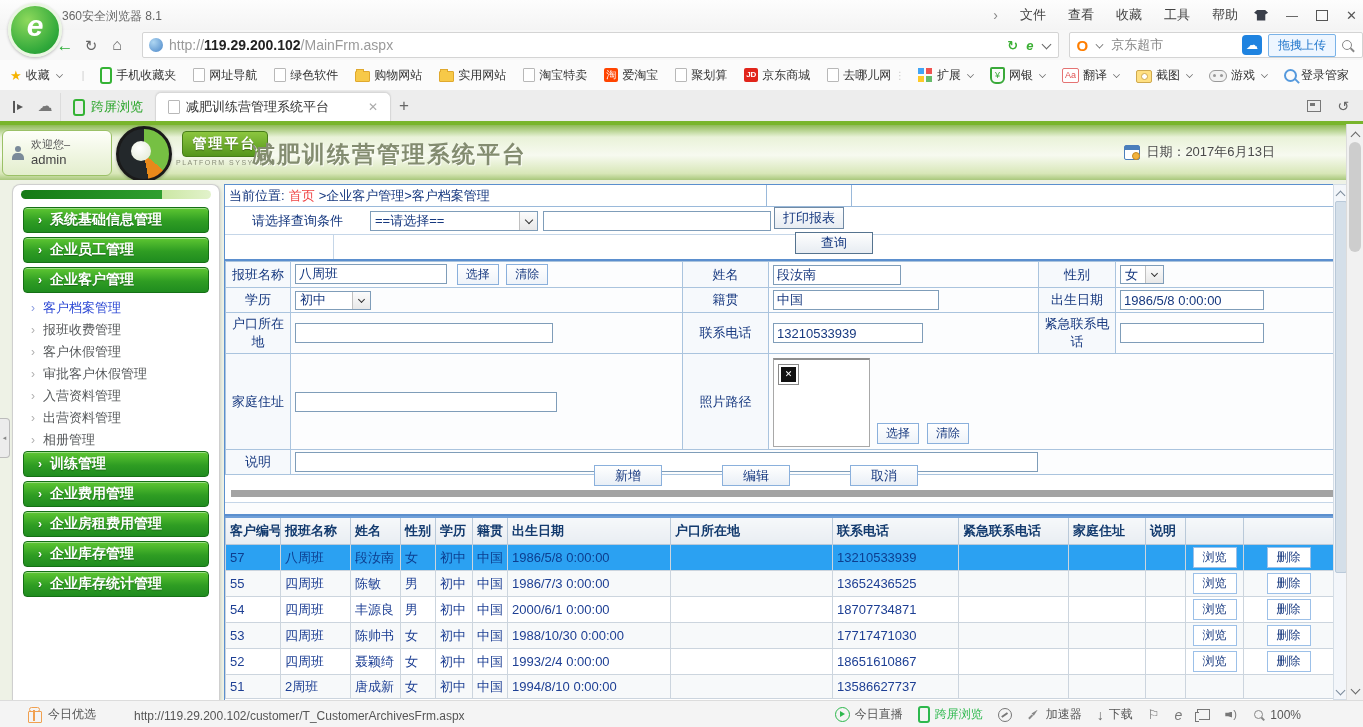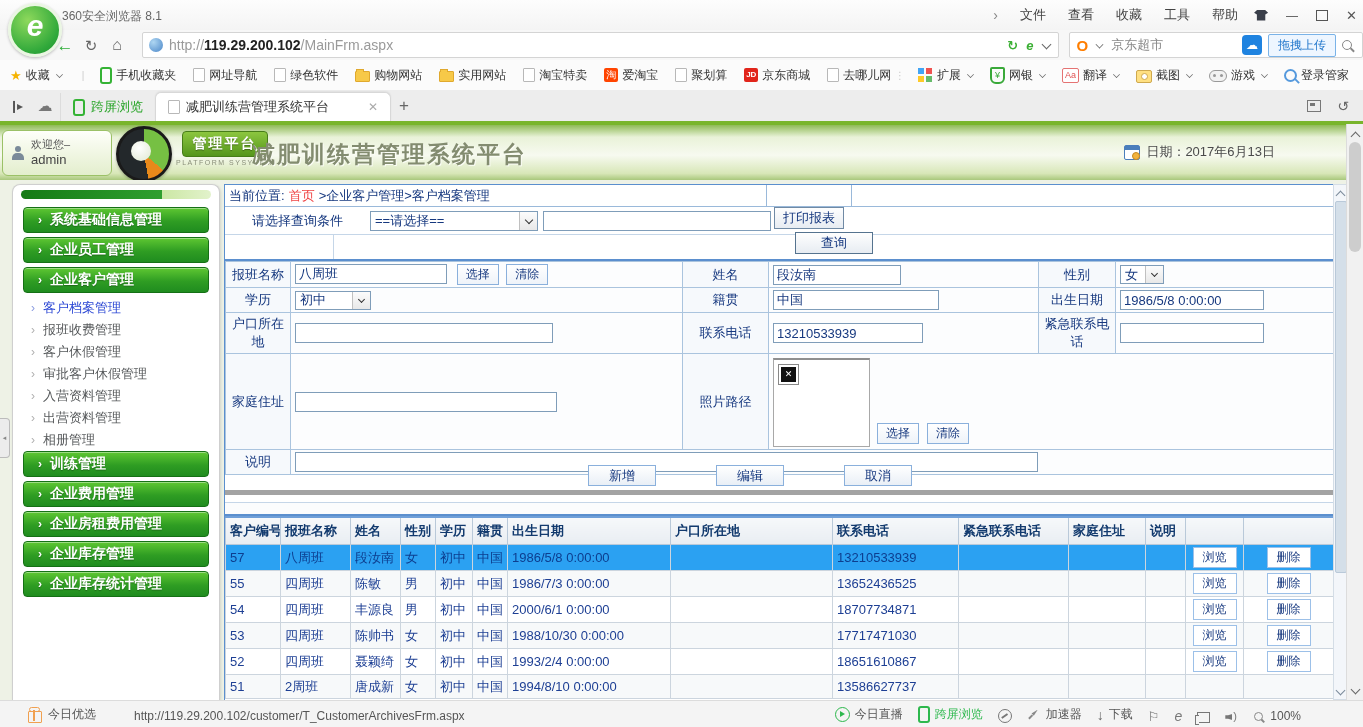--- a/index.html
+++ b/index.html
@@ -149,21 +149,21 @@
   .formtable{position:absolute;left:0;top:76px;width:1108px;border-collapse:collapse;table-layout:fixed;background:#fcfdfe;}
   .formtable td{border:1px solid #aac4de;font-size:13px;color:#16387f;padding:2px 4px;vertical-align:middle;}
   .formtable td.lab{text-align:center;background:#f6f9fc;padding:2px 1px;}
   .r1{height:24px;}.r2{height:23px;}.r3{height:23px;}.r4{height:96px;}.r5{height:23px;}
   .btn-mini{border:1px solid #8ab0dc;background:linear-gradient(#ffffff,#eef3f9);color:#16387f;font-size:12px;padding:1px 8px;font-family:inherit;}
   .photo-cell{position:relative;}
   .photo-panel{position:absolute;left:4px;top:4px;width:95px;height:86px;border:1px solid #a8a8a8;background:#fff;border-top:2px solid #8f8f8f;}
   .broken{position:absolute;left:5px;top:5px;width:15px;height:15px;background:#111;border:2px solid #fff;outline:1px solid #888;color:#fff;font-size:9px;text-align:center;line-height:15px;}
   .broken::before{content:"✕";}
   .photo-btns{position:absolute;left:108px;bottom:5px;display:flex;gap:8px;}
-  .action-row{position:absolute;left:0;top:276px;width:100%;height:29px;border-bottom:5px solid #a3a3a3;font-family:Liberation Serif, serif;}
+  .action-row{position:absolute;left:6px;top:276px;width:100%;height:29px;border-bottom:7px solid #a3a3a3;font-family:Liberation Serif, serif;}
   .btn-wide{position:absolute;top:4px;width:68px;height:21px;border:1px solid #8ab0dc;background:linear-gradient(#ffffff,#e9eff6);color:#16387f;font-size:13px;font-family:inherit;}
   .spacer1{position:absolute;left:0;top:306px;width:100%;height:11px;border-bottom:1px solid #c5d6e8;}
   .spacer2{position:absolute;left:0;top:318px;width:100%;height:11px;border-bottom:2px solid #5b8fce;background:#fbfcfd;}
 
   .rectable{position:absolute;left:0;top:331px;width:1108px;border-collapse:collapse;table-layout:fixed;}
   .rectable th{border:1px solid #b9c9d9;border-top:2px solid #6f9fd8;background:linear-gradient(#f6f8fa,#e9edf2);font-size:13px;color:#123a6e;text-align:left;padding:4px 4px;height:17px;font-weight:bold;white-space:nowrap;overflow:hidden;}
   .rectable td{border:1px solid #ccd5de;font-size:13px;color:#1d3f94;padding:2px 4px;height:19px;white-space:nowrap;overflow:hidden;}
   .rectable tr:nth-of-type(even) td{background:#f7f9fa;}
   .rectable tr.sel td{background:#2ba1f2;color:#0d3e8f;}
   .btncell{text-align:center;}
@@ -176,21 +176,21 @@
   .outer-sb{position:absolute;left:1346px;top:124px;width:17px;height:576px;background:#f1f1f1;border-left:1px solid #dcdcdc;box-sizing:border-box;}
   .outer-sb .thumb{position:absolute;left:2px;top:18px;width:12px;height:110px;background:#cdcdcd;border-radius:6px;}
   .outer-sb .chev{border-color:#666;}
 
   
   .gift{width:12px;height:10px;border:1.5px solid #f0a050;border-radius:1px;position:relative;margin:3px 6px 0 0;}
   .gift::before{content:"";position:absolute;left:4px;top:-2px;width:1.5px;height:11px;background:#f0a050;}
   .gift::after{content:"";position:absolute;left:0px;top:-5px;width:9px;height:3px;border:1.5px solid #f0a050;border-radius:3px;}
   .sb-left{display:flex;align-items:flex-end;padding-left:28px;}
   .sb-url{margin-left:38px;color:#555;}
-  .sb-right{margin-left:auto;display:flex;align-items:flex-end;gap:15px;padding-right:62px;}
+  .sb-right{margin-left:auto;display:flex;align-items:center;gap:15px;padding-right:62px;}
   .sb-item{display:flex;align-items:center;gap:5px;color:#555;}
   .sb-item.green{color:#2db84d;}
   .play-ic{width:13px;height:13px;border:1.5px solid #2db84d;border-radius:50%;position:relative;}
   .play-ic::before{content:"";position:absolute;left:4px;top:3px;border-left:5px solid #2db84d;border-top:3px solid transparent;border-bottom:3px solid transparent;}
   .ph-green{width:8px;height:13px;border:2px solid #2db84d;border-radius:3px;}
   .compat-ic{width:12px;height:12px;border:1.5px solid #777;border-radius:50%;position:relative;}
   .compat-ic::before{content:"";position:absolute;left:2px;top:5px;width:7px;height:1.5px;background:#777;transform:rotate(-35deg);}
   .rocket-ic{width:14px;height:14px;position:relative;}
   .rocket-ic::before{content:"";position:absolute;left:2px;top:2px;width:9px;height:9px;background:#888;clip-path:polygon(100% 0,30% 45%,55% 70%);}
   .rocket-ic::after{content:"";position:absolute;left:1px;top:8px;width:5px;height:1.5px;background:#888;transform:rotate(-45deg);}

